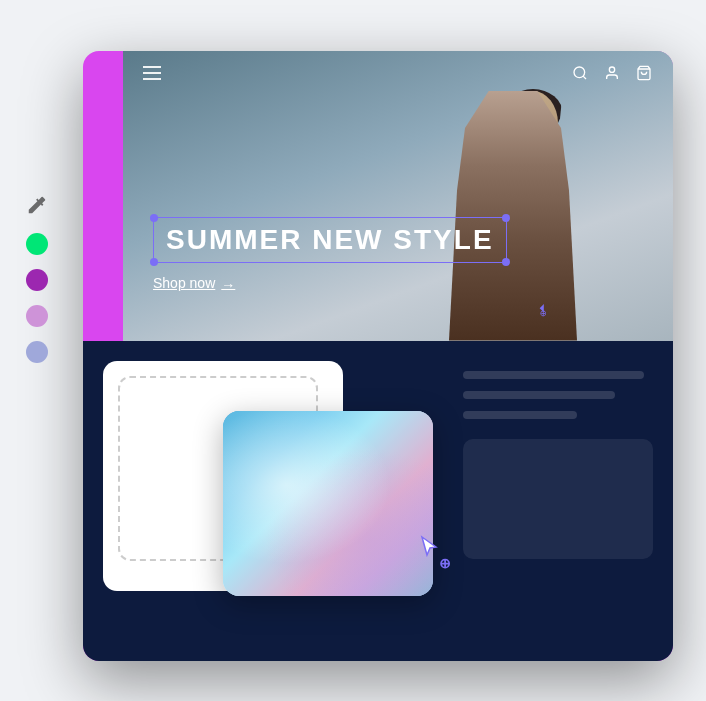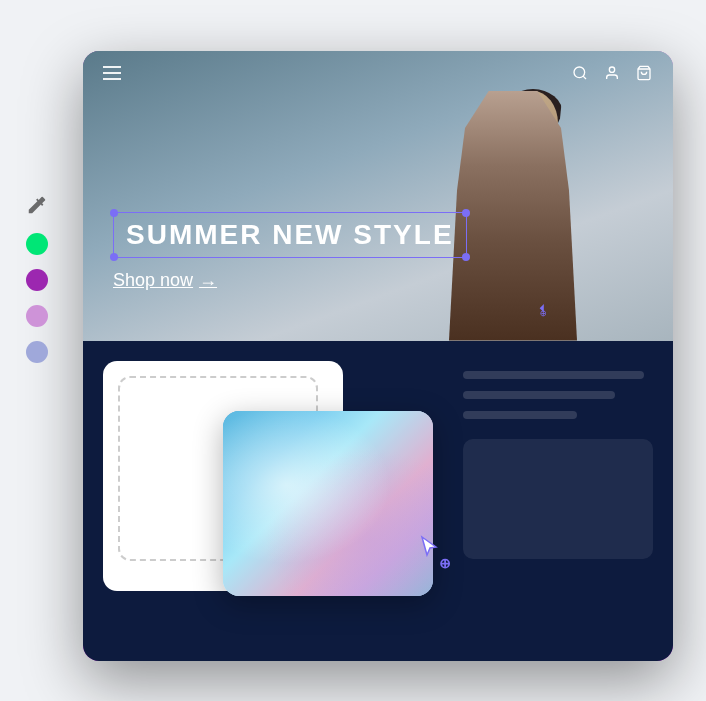--- a/index.html
+++ b/index.html
@@ -51,20 +51,21 @@
     .browser-window {
       position: absolute;
       left: 60px;
       top: 20px;
       width: 590px;
       height: 610px;
       background: #d946ef;
       border-radius: 16px;
       overflow: hidden;
       box-shadow: 0 20px 60px rgba(0,0,0,0.4);
+      padding-left: 40px;
     }
 
     
     .hero-section {
       position: relative;
       width: 100%;
       height: 290px;
       background: linear-gradient(135deg, #6a7f8e 0%, #8a9aa8 30%, #b0b8c0 60%, #9aa5b0 100%);
       overflow: hidden;
     }
@@ -192,21 +193,21 @@
     }
     .handle-tl { top: -4px; left: -4px; }
     .handle-tr { top: -4px; right: -4px; }
     .handle-bl { bottom: -4px; left: -4px; }
     .handle-br { bottom: -4px; right: -4px; }
 
     .shop-now-link {
       display: flex;
       gap: 6px;
       color: white;
-      font-size: 18px;
+      font-size: 14px;
       text-decoration: underline;
       cursor: pointer;
     }
 
     
     .move-cursor {
       position: absolute;
       bottom: 18px;
       right: 120px;
       z-index: 10;

